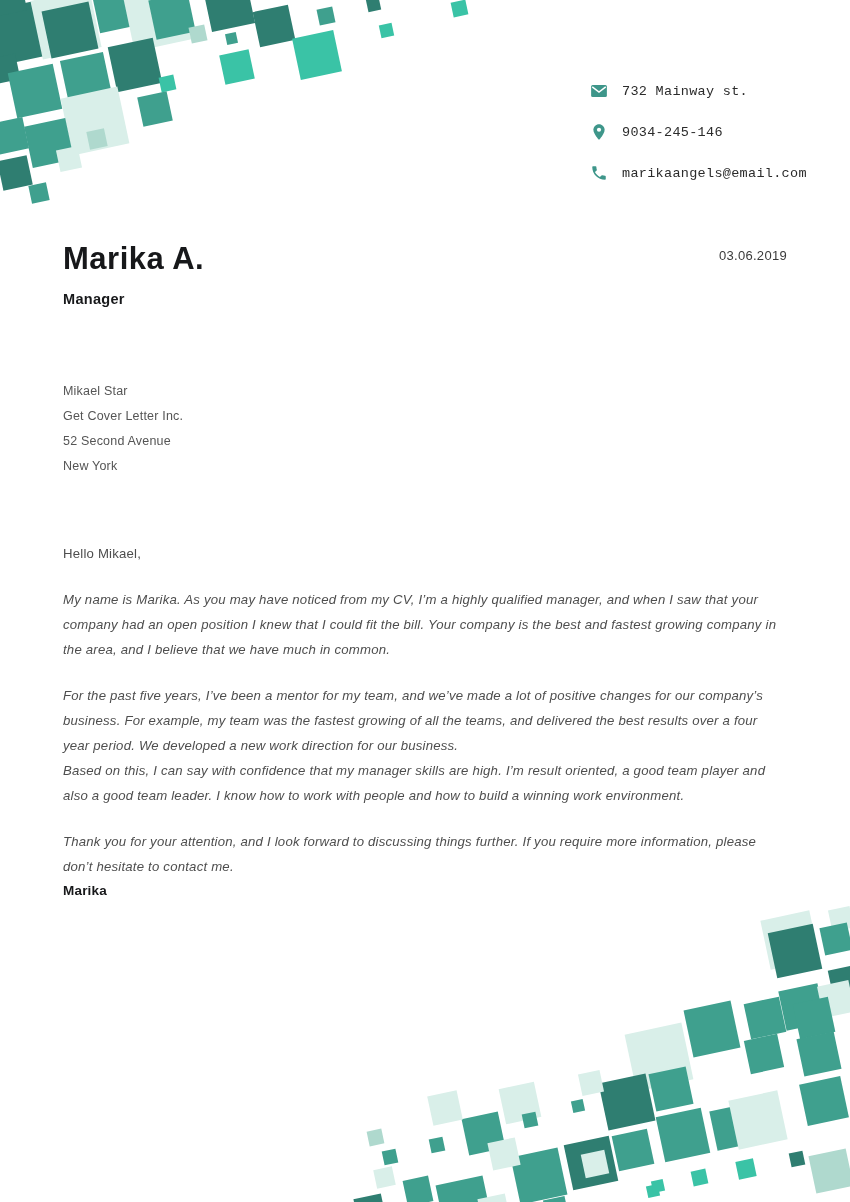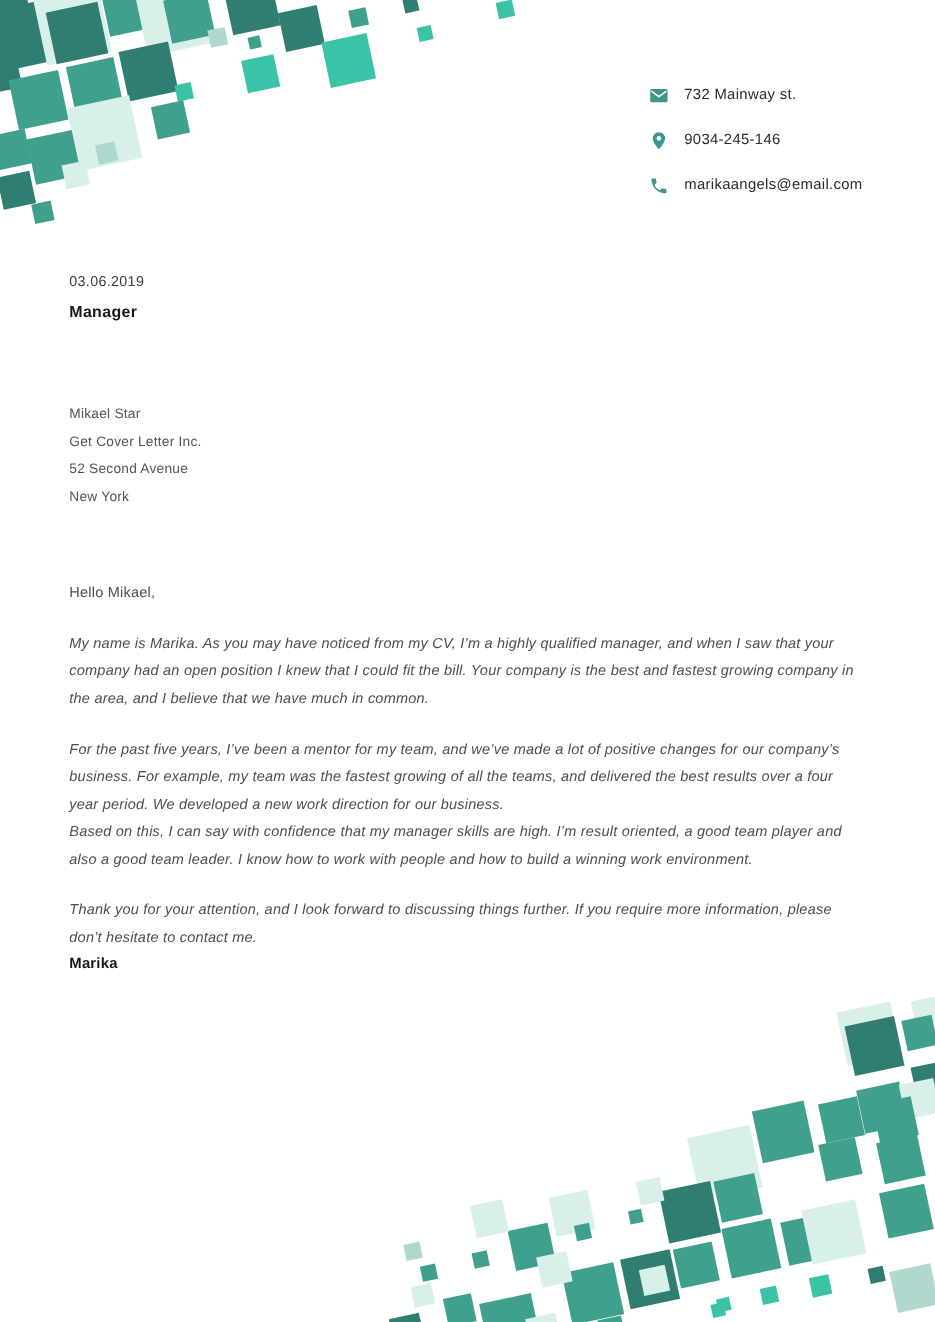--- a/index.html
+++ b/index.html
@@ -1,21 +1,21 @@
 <!DOCTYPE html>
 <html><head>
 <meta charset="utf-8">
 <style>
   html,body{margin:0;padding:0;background:#fff;}
   .page{position:relative;width:850px;height:1202px;background:#ffffff;overflow:hidden;
         font-family:"Liberation Sans","DejaVu Sans",sans-serif;}
   .decor{position:absolute;left:0;top:0;width:850px;height:1202px;pointer-events:none;}
   .sq{position:absolute;transform:rotate(-12deg);}
   .contact{position:absolute;top:78px;left:590px;}
-  .contact-row{display:flex;height:26px;margin-bottom:15px;}
+  .contact-row{display:flex;align-items:center;height:26px;margin-bottom:15px;font-family:Liberation Mono, monospace;}
   .cicon{width:18px;height:18px;margin-right:14px;flex:0 0 auto;display:flex;align-items:center;}
   .ctext{font-size:13.5px;color:#2b2b2b;letter-spacing:.3px;}
   .content{position:absolute;left:63px;right:63px;top:0;}
   .header-row{display:flex;justify-content:space-between;align-items:flex-start;padding-top:240px;}
   h1.name{margin:0;font-size:31px;line-height:38px;font-weight:800;color:#17181a;letter-spacing:.5px;}
   .date{font-size:13px;color:#3a3a3a;margin-top:8px;letter-spacing:.3px;}
   .role{margin-top:13px;font-size:14.5px;font-weight:700;color:#17181a;letter-spacing:.3px;}
   .recipient{margin-top:72px;font-size:12.5px;color:#555;line-height:25px;letter-spacing:.2px;}
   .greeting,.para,.closing{font-size:13.2px;color:#4e4e4e;line-height:25px;letter-spacing:.2px;}
   .greeting{margin:62px 0 0;}
@@ -132,20 +132,21 @@
         <svg viewBox="0 0 24 24" width="18" height="18">
           <path fill="#3E968A" d="M6.6 10.8c1.4 2.8 3.8 5.2 6.6 6.6l2.2-2.2c.3-.3.7-.4 1-.2 1.1.4 2.3.6 3.6.6.6 0 1 .4 1 1V20c0 .6-.4 1-1 1C10.6 21 3 13.4 3 4c0-.6.4-1 1-1h3.5c.6 0 1 .4 1 1 0 1.2.2 2.4.6 3.6.1.3 0 .7-.2 1l-2.3 2.2z"></path>
         </svg>
       </span>
       <span class="ctext">marikaangels@email.com</span>
     </div>
   </div>
 
   <div class="content">
     <div class="header-row">
+      <h1 class="name">Marika A.</h1>
       <span class="date">03.06.2019</span>
     </div>
     <div class="role">Manager</div>
 
     <div class="recipient">
       <div>Mikael Star</div>
       <div>Get Cover Letter Inc.</div>
       <div>52 Second Avenue</div>
       <div>New York</div>
     </div>

